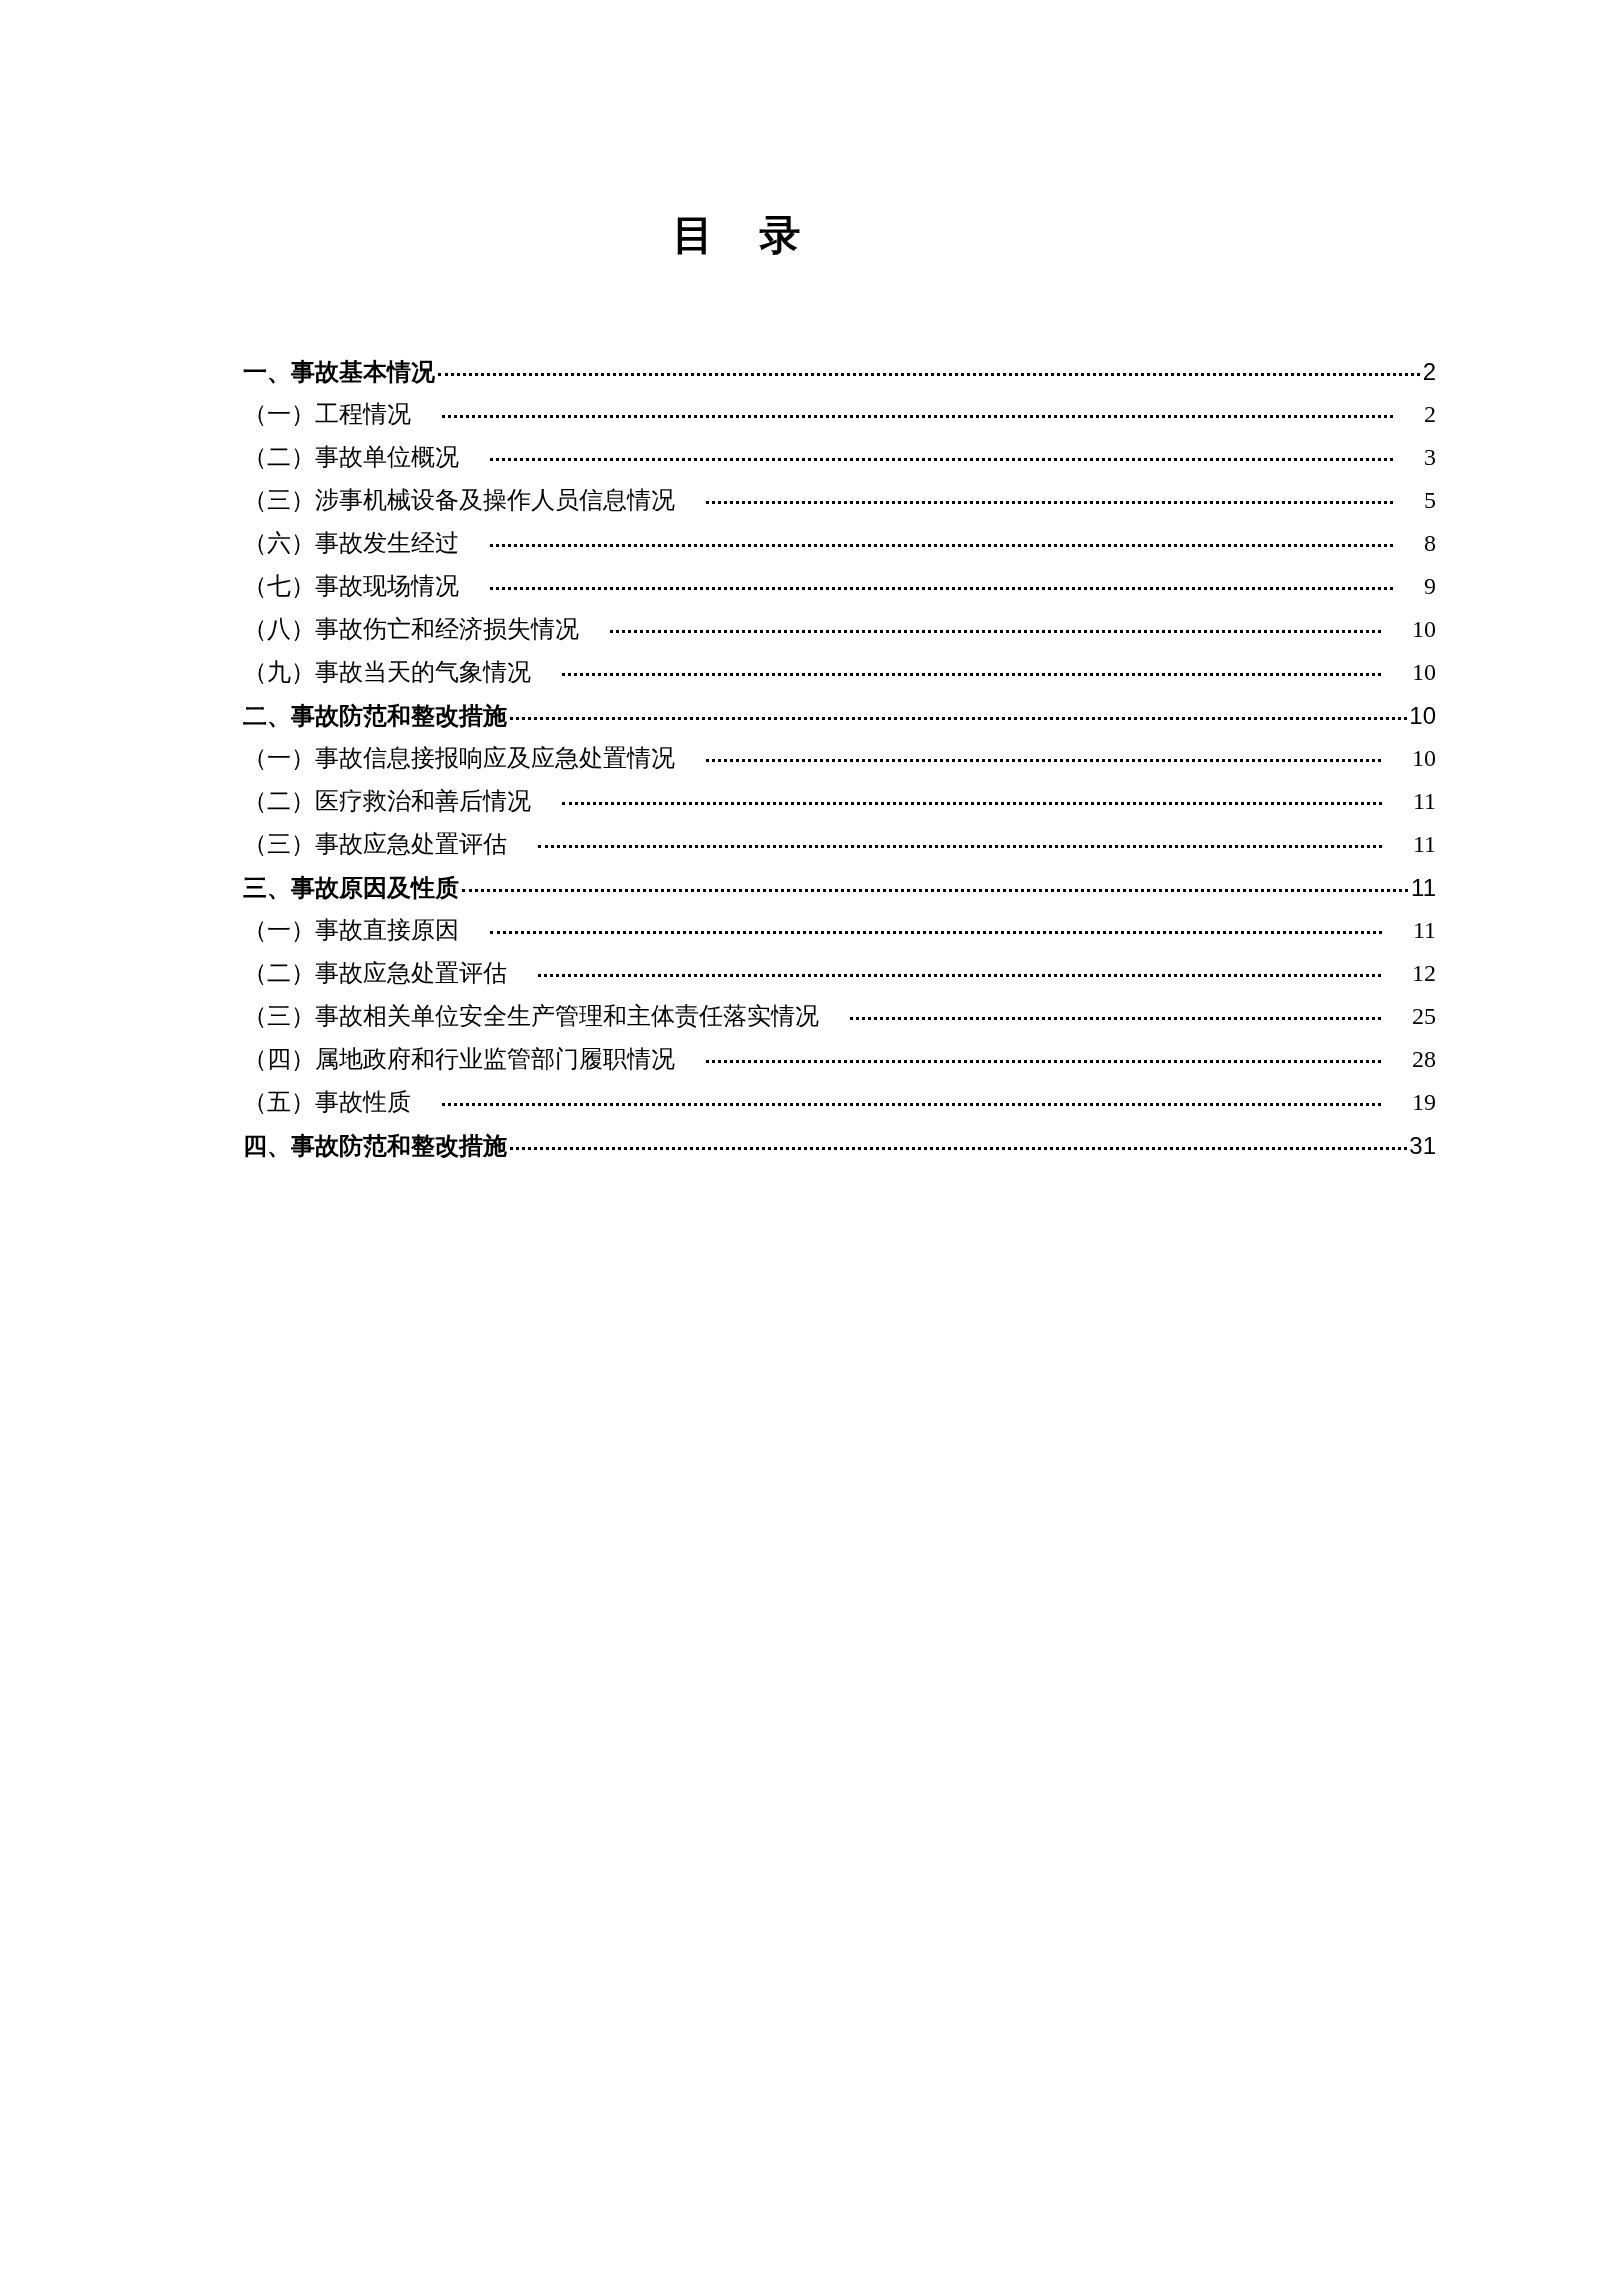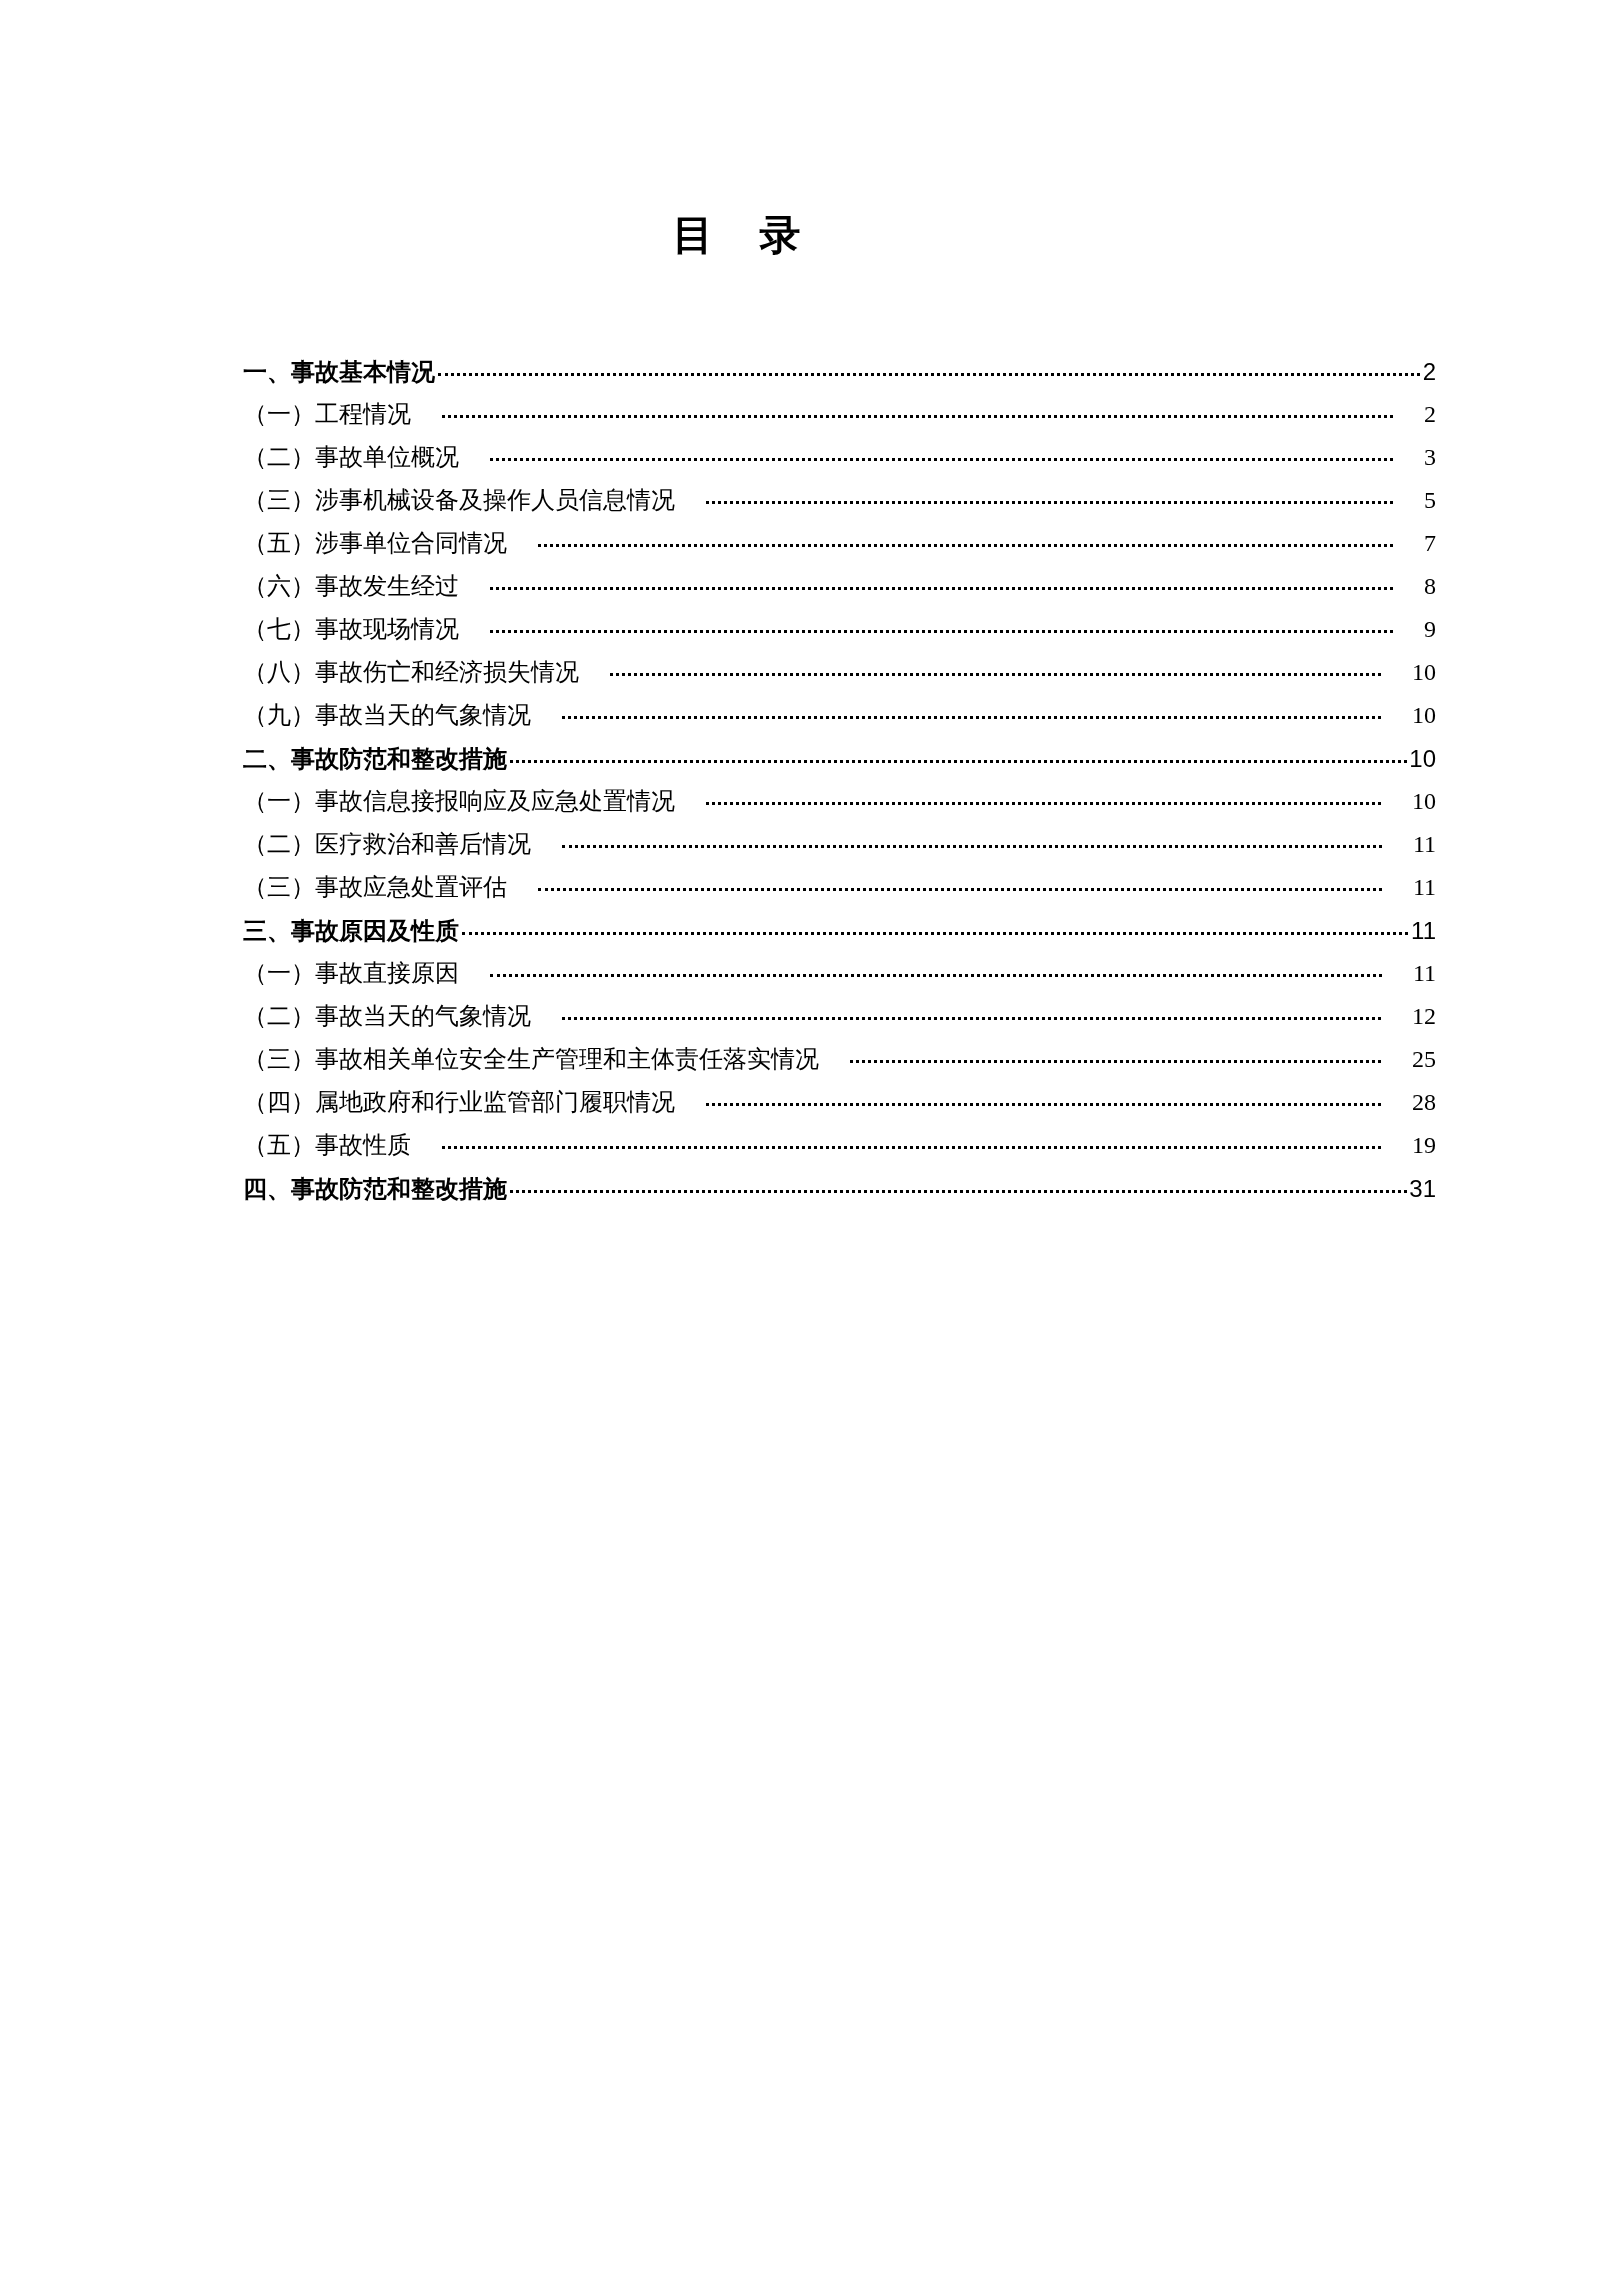--- a/index.html
+++ b/index.html
@@ -45,25 +45,20 @@
       <span class="label">（二）事故单位概况</span>
       <span class="leader"></span>
       <span class="page">3</span>
     </div>
   <div class="row h2">
       <span class="label">（三）涉事机械设备及操作人员信息情况</span>
       <span class="leader"></span>
       <span class="page">5</span>
     </div>
   <div class="row h2">
-      <span class="label">（五）涉事单位合同情况</span>
-      <span class="leader"></span>
-      <span class="page">7</span>
-    </div>
-  <div class="row h2">
       <span class="label">（六）事故发生经过</span>
       <span class="leader"></span>
       <span class="page">8</span>
     </div>
   <div class="row h2">
       <span class="label">（七）事故现场情况</span>
       <span class="leader"></span>
       <span class="page">9</span>
     </div>
   <div class="row h2">
@@ -100,21 +95,21 @@
       <span class="label">三、事故原因及性质</span>
       <span class="leader"></span>
       <span class="page">11</span>
     </div>
   <div class="row h2">
       <span class="label">（一）事故直接原因</span>
       <span class="leader"></span>
       <span class="page">11</span>
     </div>
   <div class="row h2">
-      <span class="label">（二）事故当天的气象情况</span>
+      <span class="label">（二）事故应急处置评估</span>
       <span class="leader"></span>
       <span class="page">12</span>
     </div>
   <div class="row h2">
       <span class="label">（三）事故相关单位安全生产管理和主体责任落实情况</span>
       <span class="leader"></span>
       <span class="page">25</span>
     </div>
   <div class="row h2">
       <span class="label">（四）属地政府和行业监管部门履职情况</span>

